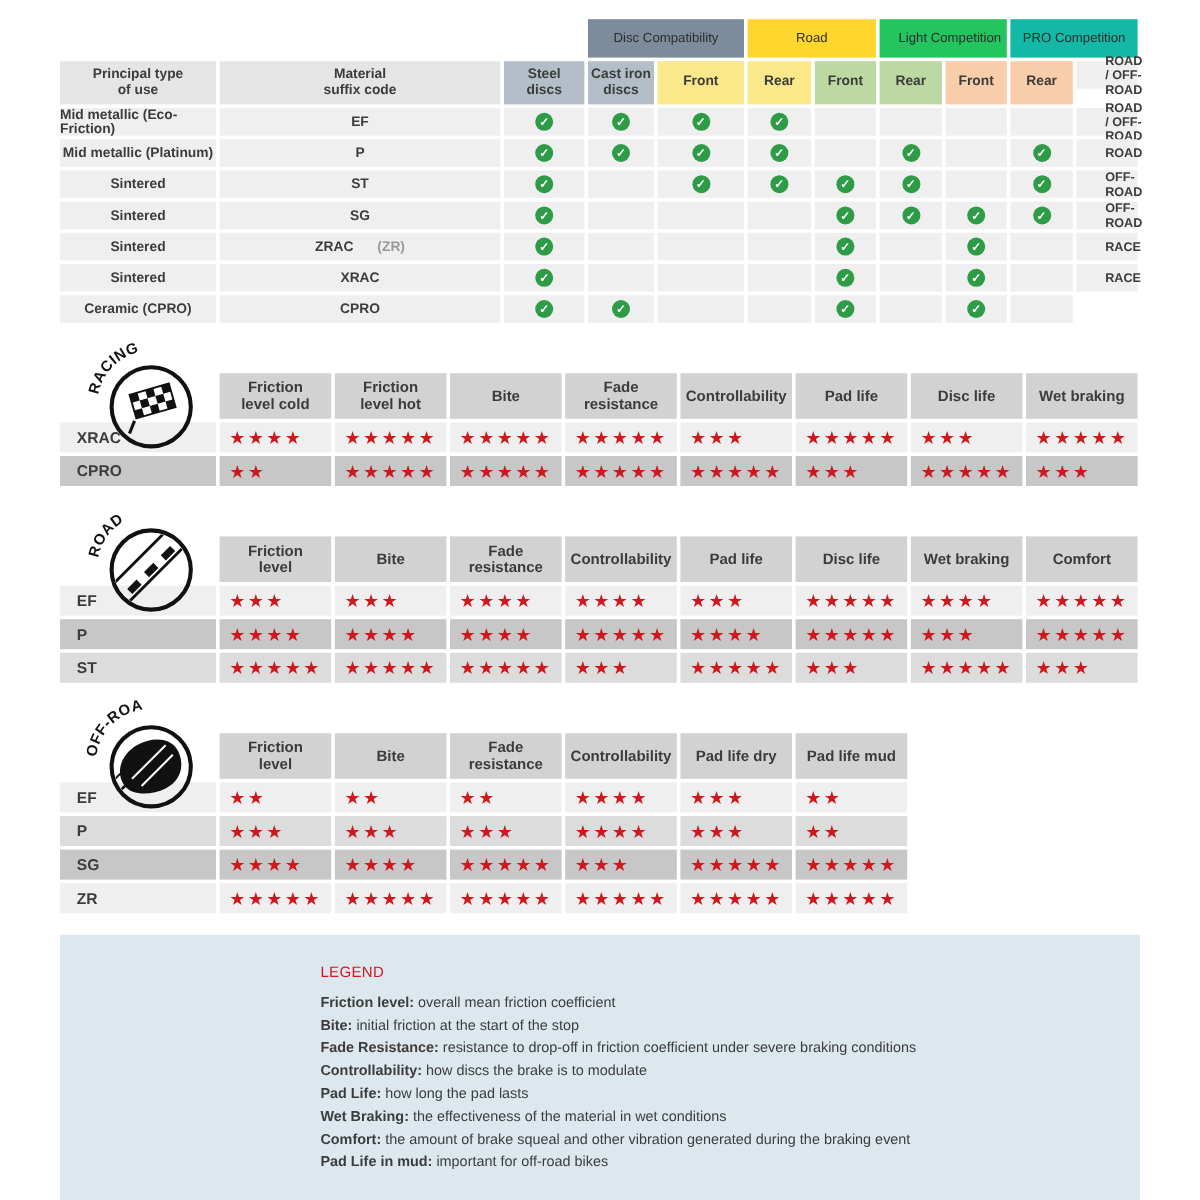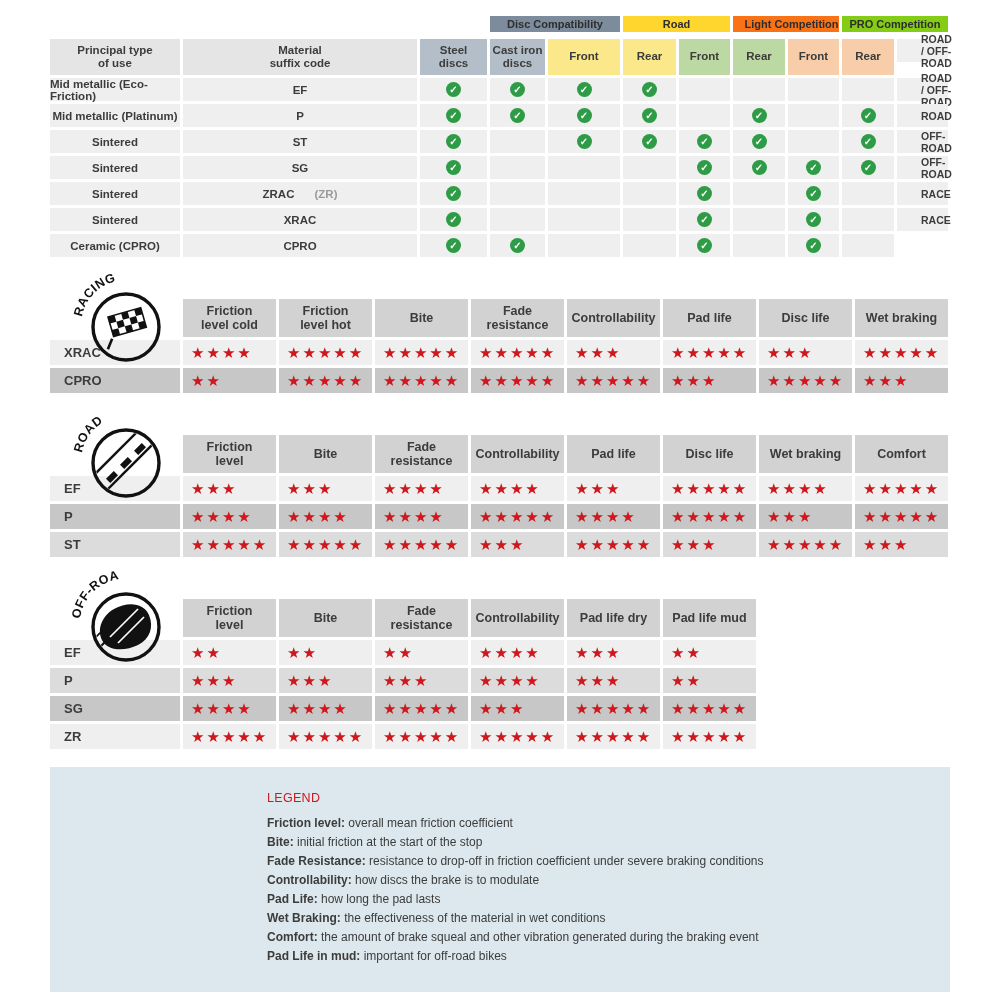--- a/index.html
+++ b/index.html
@@ -3,22 +3,22 @@
 <meta charset="utf-8">
 <style>
   *{box-sizing:border-box;margin:0;padding:0}
   html,body{width:1000px;background:#fff}
   body{font-family:"Liberation Sans",sans-serif;color:#3c3c3b;-webkit-font-smoothing:antialiased}
   .page{width:900px;margin:0 auto;padding-top:16px}
 
   
   .compat-grid{display:grid;grid-template-columns:130px 234px 67px 55px 72px 53px 51px 52px 51px 52px 51px;gap:3px}
   .spacer{height:20px}
-  .group-head{grid-column:span 2;height:16px;display:flex;align-items:center;justify-content:center;
-    font-size:11px;font-weight:bold;color:#2d2d2d}
+  .group-head{grid-column:span 2;height:32px;display:flex;align-items:center;justify-content:center;
+    font-size:11px;font-weight:normal;color:#2d2d2d}
   .main-head,.sub-head{height:36px;display:flex;align-items:center;justify-content:center;text-align:center;
     font-size:11.5px;font-weight:bold;white-space:pre-line;line-height:1.15}
   .main-head{background:#e5e5e5}
   .cell{height:23px;background:#efefef;display:flex;align-items:center;justify-content:center;
     font-size:11.5px;font-weight:bold}
   .cell.use{justify-content:flex-start;padding-left:24px;font-size:10.5px}
   .code-suffix{color:#9a9a9a;margin-left:20px}
   .check{width:15px;height:15px;border-radius:50%;background:#2e9c46;color:#fff;font-size:10px;font-weight:bold;
     display:flex;align-items:center;justify-content:center}
 
@@ -47,22 +47,22 @@
 </head>
 <body>
 
 <div class="page">
   <div class="compat-grid">
       <div class="spacer"></div>
       <div class="spacer"></div>
       <div class="spacer"></div>
       <div class="group-head" style="background: rgb(124, 140, 156);">Disc Compatibility</div>
       <div class="group-head" style="background: rgb(255, 214, 46);">Road</div>
-      <div class="group-head" style="background: #f97316; padding-left: 11px;">Light Competition</div>
-      <div class="group-head" style="background: #84cc16;">PRO Competition</div>
+      <div class="group-head" style="background: #22c55e; padding-left: 11px;">Light Competition</div>
+      <div class="group-head" style="background: #14b8a6;">PRO Competition</div>
       <div class="main-head">Principal type
 of use</div>
       <div class="main-head">Material
 suffix code</div>
       <div class="sub-head" style="background: rgb(179, 190, 200);">Steel
 discs</div>
       <div class="sub-head" style="background: rgb(179, 190, 200);">Cast iron
 discs</div>
       <div class="sub-head" style="background: rgb(251, 232, 138);">Front</div>
       <div class="sub-head" style="background: rgb(251, 232, 138);">Rear</div>

